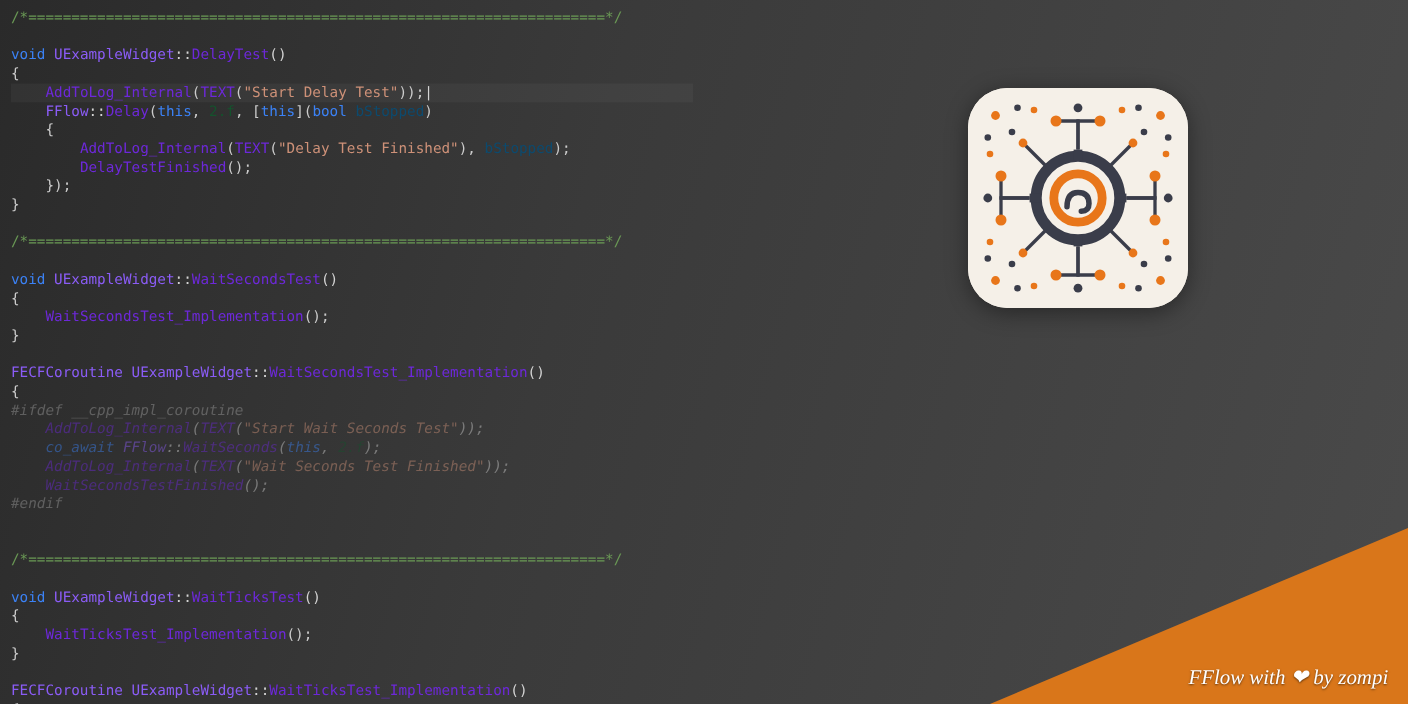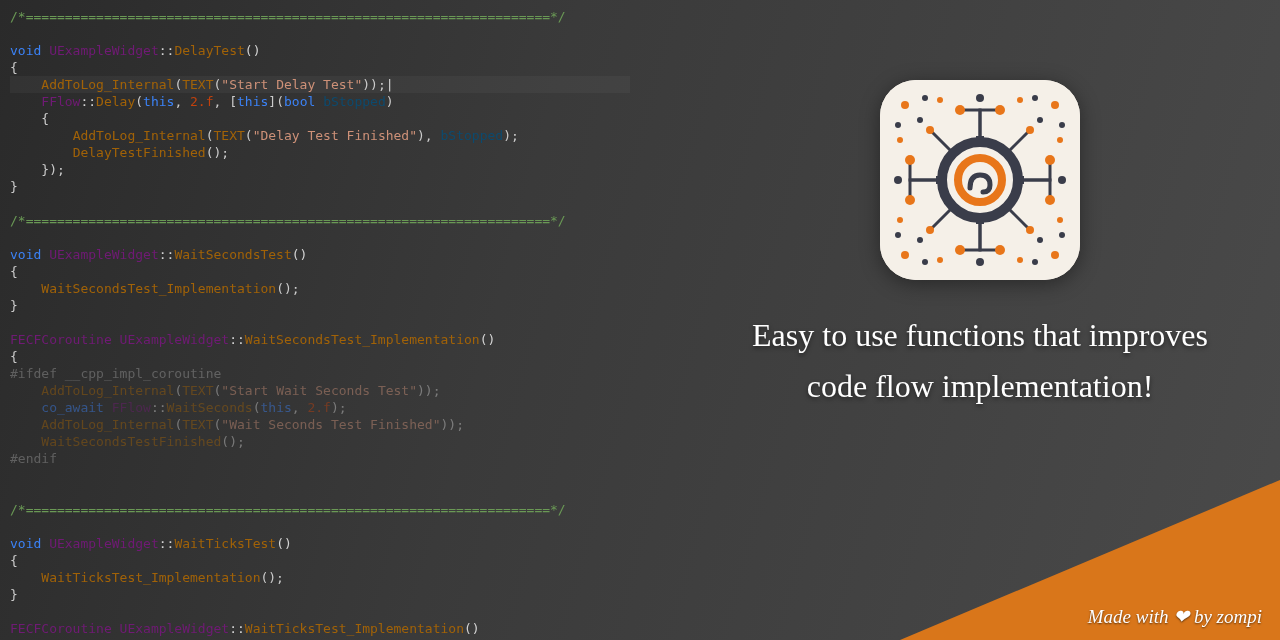--- a/index.html
+++ b/index.html
@@ -20,29 +20,29 @@
   padding: 8px 10px;
   font-family: 'Consolas', 'Monaco', monospace;
   font-size: 13px;
   line-height: 17px;
   color: #ccc;
   white-space: pre;
   overflow: hidden;
 }
 .code-area .line { display: block; }
 .kw { color: #3b82f6; }
-.type { color: #701a75; text-align: right; }
-.fn { color: #a16207; }
+.type { color: #8b5cf6; text-align: right; }
+.fn { color: #6d28d9; }
 .str { color: #ce9178; }
 .pp { color: #9b9b9b; }
 .cm { color: #6a9955; }
-.num { color: #c2410c; }
+.num { color: #14532d; }
 .var { color: #0c4a6e; }
 .op { color: #d4d4d4; }
-.faded { opacity: 0.45; filter: blur(0.3px); }
+.faded { opacity: 0.45; filter: blur(0.3px); font-style: italic; }
 .cursor-line { background: rgba(255,255,255,0.04); }
 .right-panel {
   position: absolute;
   right: 60px;
   top: 80px;
   width: 480px;
   display: flex;
   flex-direction: column;
   align-items: center;
 }
@@ -163,17 +163,16 @@
           <circle cx="155" cy="18" r="3"></circle>
         <circle cx="18" cy="45" r="3"></circle>
           <circle cx="182" cy="45" r="3"></circle>
         <circle cx="18" cy="155" r="3"></circle>
           <circle cx="182" cy="155" r="3"></circle>
         <circle cx="45" cy="182" r="3"></circle>
           <circle cx="155" cy="182" r="3"></circle>
       </g>
     </svg>
   </div>
-  <div class="tagline">Easy to use functions that improves code flow implementation!</div>
 </div>
 
 <div class="corner-triangle"></div>
-<div class="credit">Made with ❤ by zompi</div>
+<div class="credit">FFlow with ❤ by zompi</div>
 
 </body></html>

